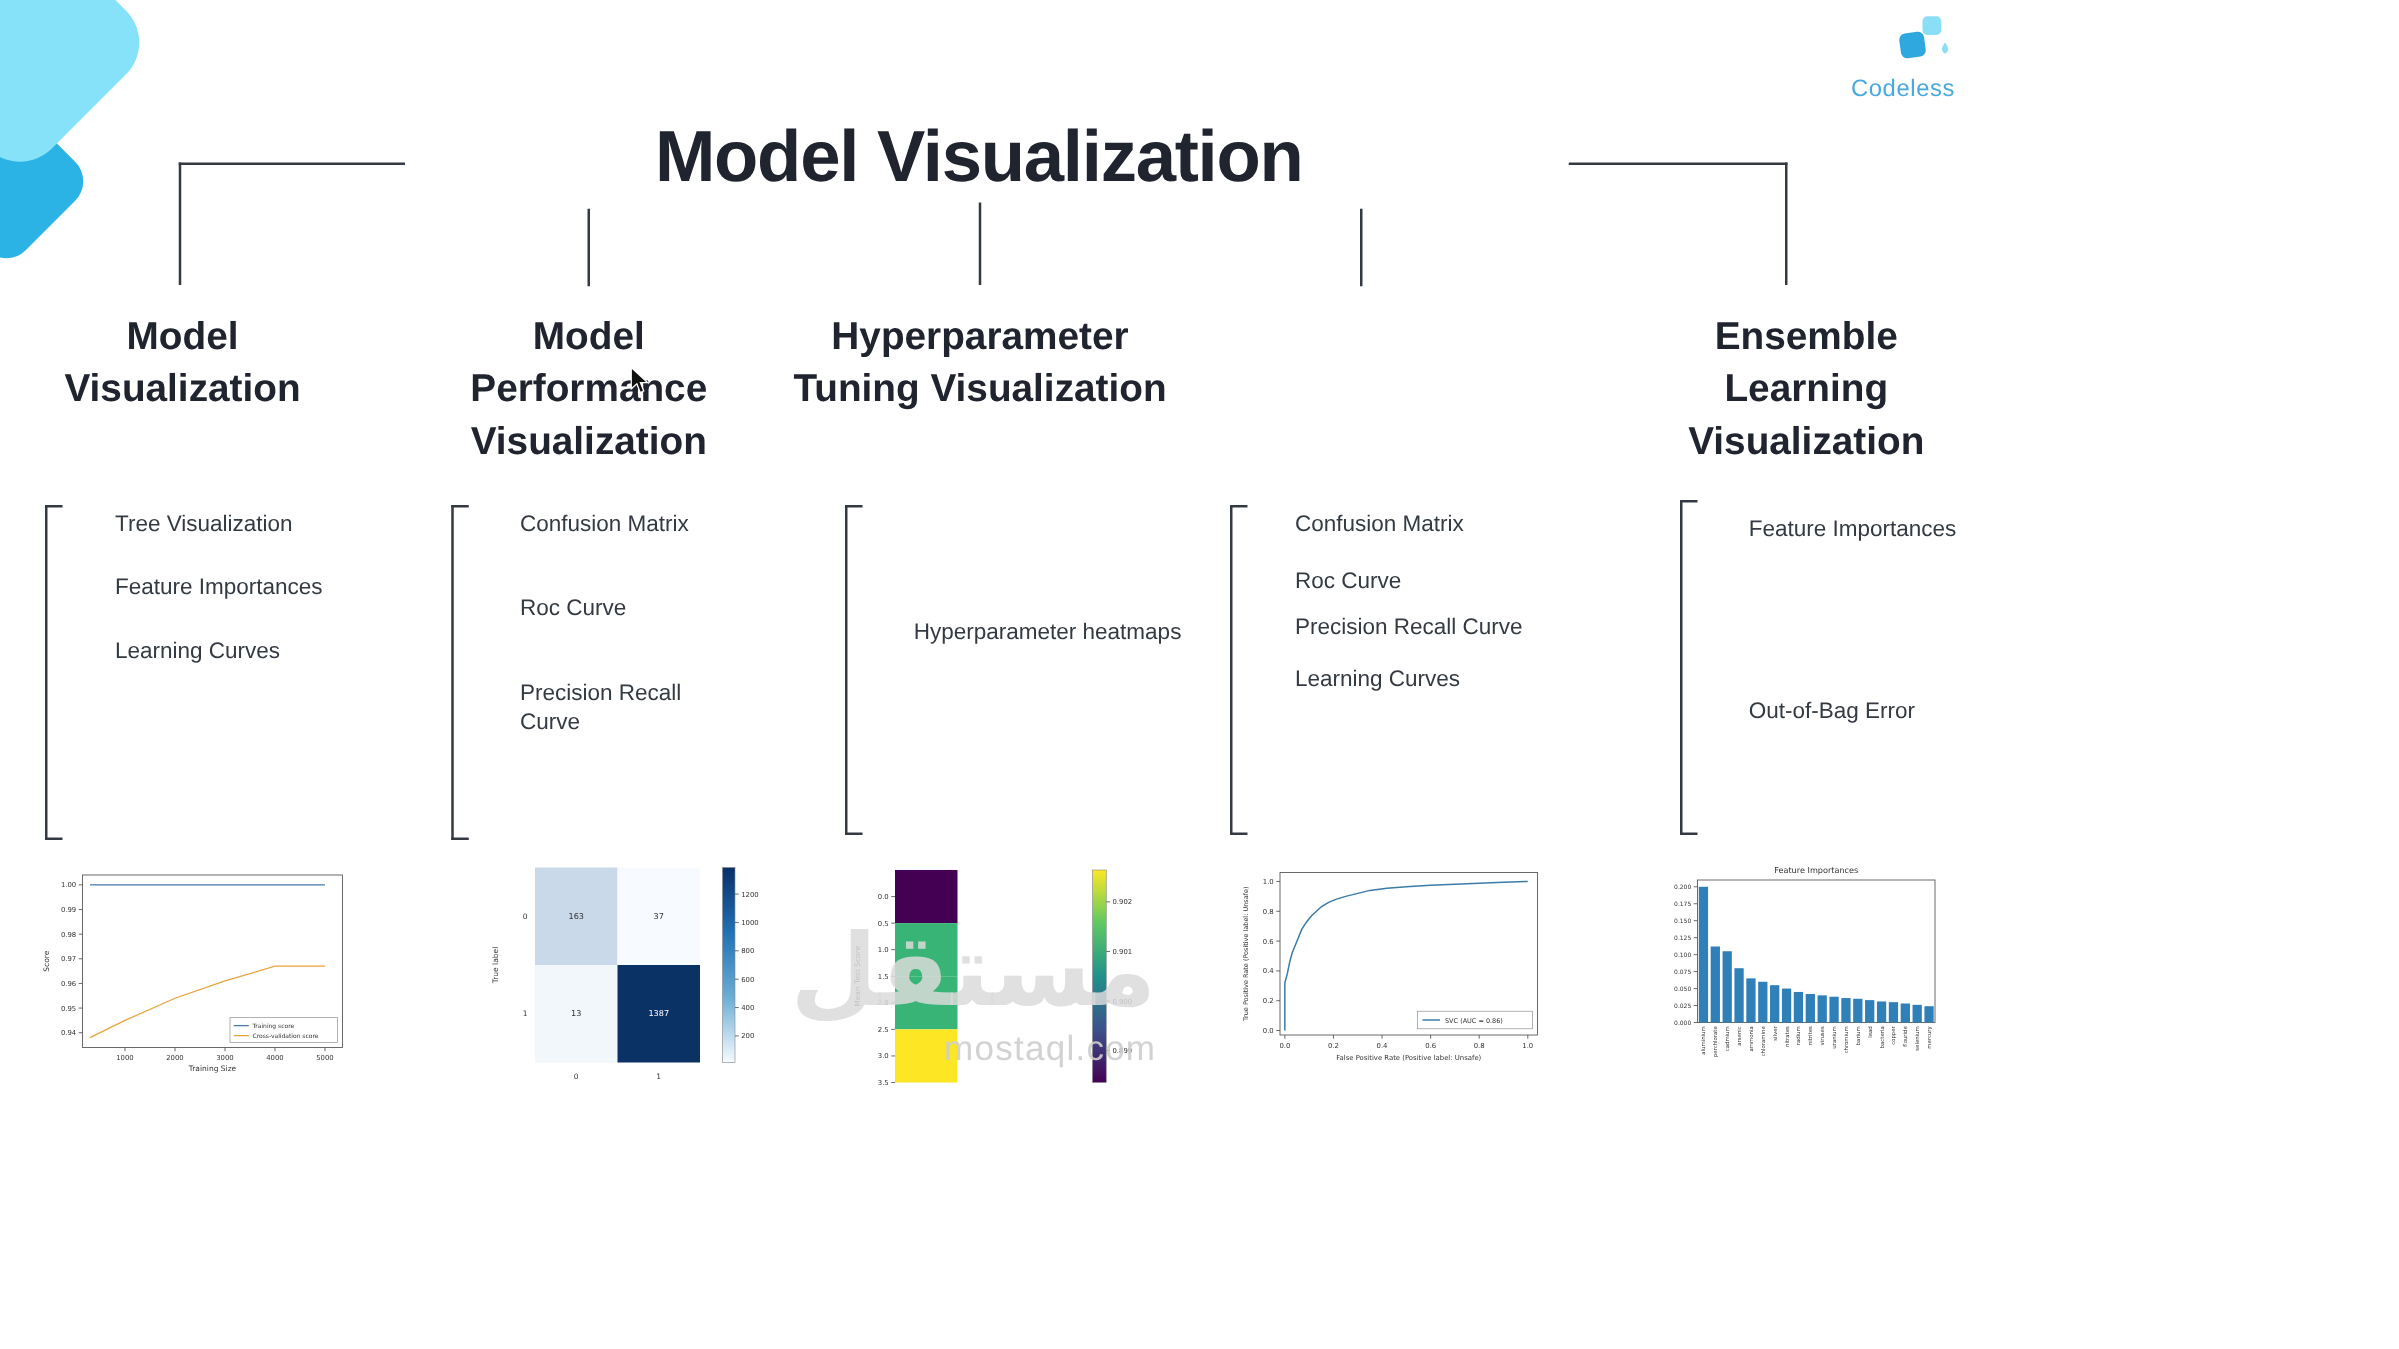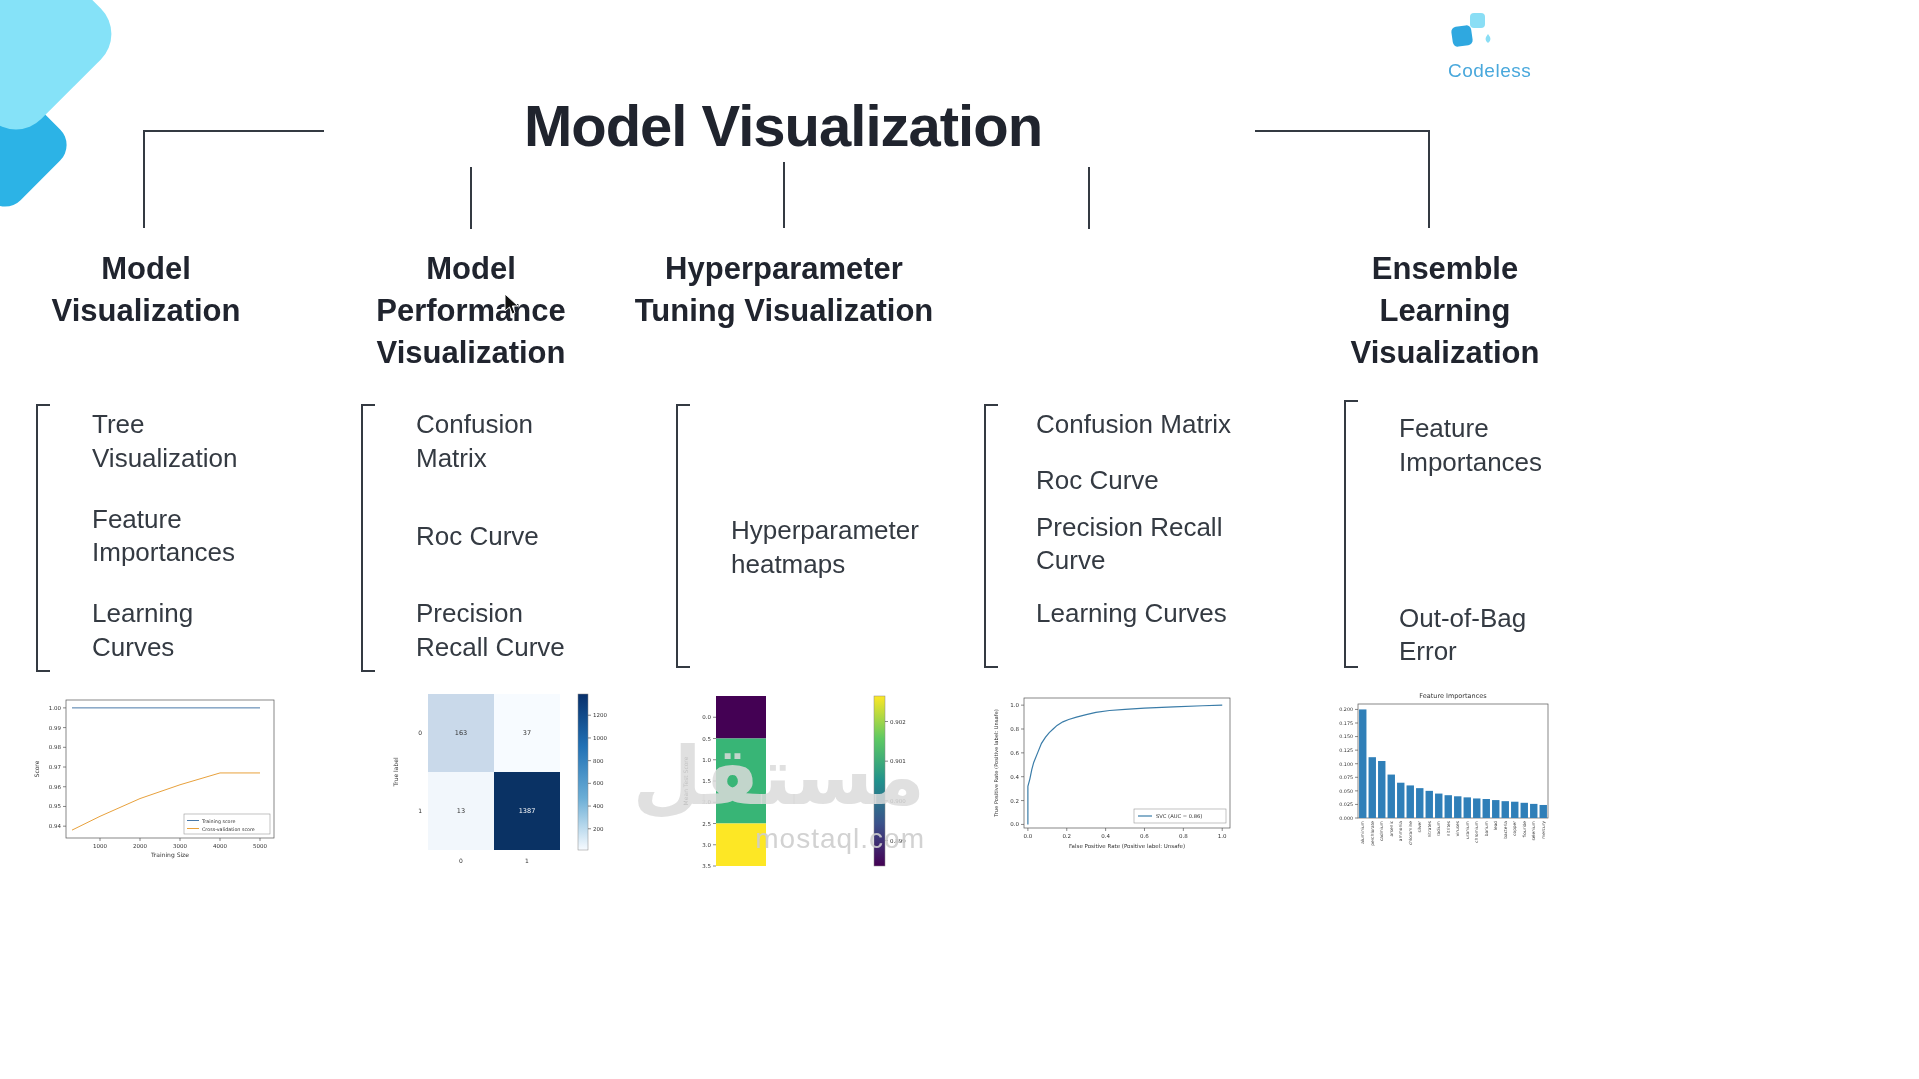--- a/index.html
+++ b/index.html
@@ -4,35 +4,35 @@
 <style>
   *{margin:0;padding:0;box-sizing:border-box}
   html,body{width:1919px;height:1079px;background:#ffffff;overflow:hidden}
   body{font-family:"Liberation Sans",sans-serif;position:relative;color:#20242e}
   .canvas{position:absolute;inset:0;background:#fff;overflow:hidden}
 
   .deco{position:absolute;transform:rotate(45deg)}
   .deco-dark{left:-45px;top:95px;width:100px;height:100px;border-radius:22px;background:#2cb3e6}
   .deco-light{left:-62px;top:-44px;width:156px;height:156px;border-radius:36px;background:#85e2f8}
 
-  .brand{position:absolute;left:1448px;top:10px;width:116px;text-align:left}
+  .brand{position:absolute;left:1448px;top:10px;width:116px;text-align:right}
   .brand-text{font-size:19px;color:#49a8dc;letter-spacing:.5px;margin-top:2px}
 
   .title{position:absolute;left:0;top:92px;width:1566px;text-align:center;
          font-size:58px;font-weight:bold;letter-spacing:-1px;color:#20242e}
 
   .line{position:absolute;background:#343a42}
 
   .heading{position:absolute;font-weight:bold;font-size:31px;line-height:1.35;
            text-align:center;color:#20242e}
 
   .bracket{position:absolute;width:14px;border:2px solid #343a42;border-right:none}
 
   .items{position:absolute}
-  .items .item{font-size:26px;line-height:1.3;color:#343a42}
+  .items .item{font-size:18px;line-height:1.3;color:#343a42}
   .items.col0 .item{margin-bottom:27px}
   .items.col1 .item{margin-bottom:44px}
   .items.col3 .item:nth-child(1){margin-bottom:22px}
   .items.col3 .item:nth-child(2){margin-bottom:13px}
   .items.col3 .item:nth-child(3){margin-bottom:19px}
   .items.col4 .item:nth-child(1){margin-bottom:122px}
 
   .chart{position:absolute;background:#fff}
   .chart svg text{font-family:"DejaVu Sans",sans-serif}
 
@@ -85,21 +85,21 @@
   <div class="items col0" style="left:92px;top:408px;width:175px">
       <div class="item">Tree Visualization</div>
       <div class="item">Feature Importances</div>
       <div class="item">Learning Curves</div>
     </div>
   <div class="items col1" style="left:416px;top:408px;width:175px">
       <div class="item">Confusion Matrix</div>
       <div class="item">Roc Curve</div>
       <div class="item">Precision Recall Curve</div>
     </div>
-  <div class="items col2" style="left:731px;top:514px;width:215px">
+  <div class="items col2" style="left:731px;top:494px;width:215px">
       <div class="item">Hyperparameter heatmaps</div>
     </div>
   <div class="items col3" style="left:1036px;top:408px;width:200px">
       <div class="item">Confusion Matrix</div>
       <div class="item">Roc Curve</div>
       <div class="item">Precision Recall Curve</div>
       <div class="item">Learning Curves</div>
     </div>
   <div class="items col4" style="left:1399px;top:412px;width:168px">
       <div class="item">Feature Importances</div>

